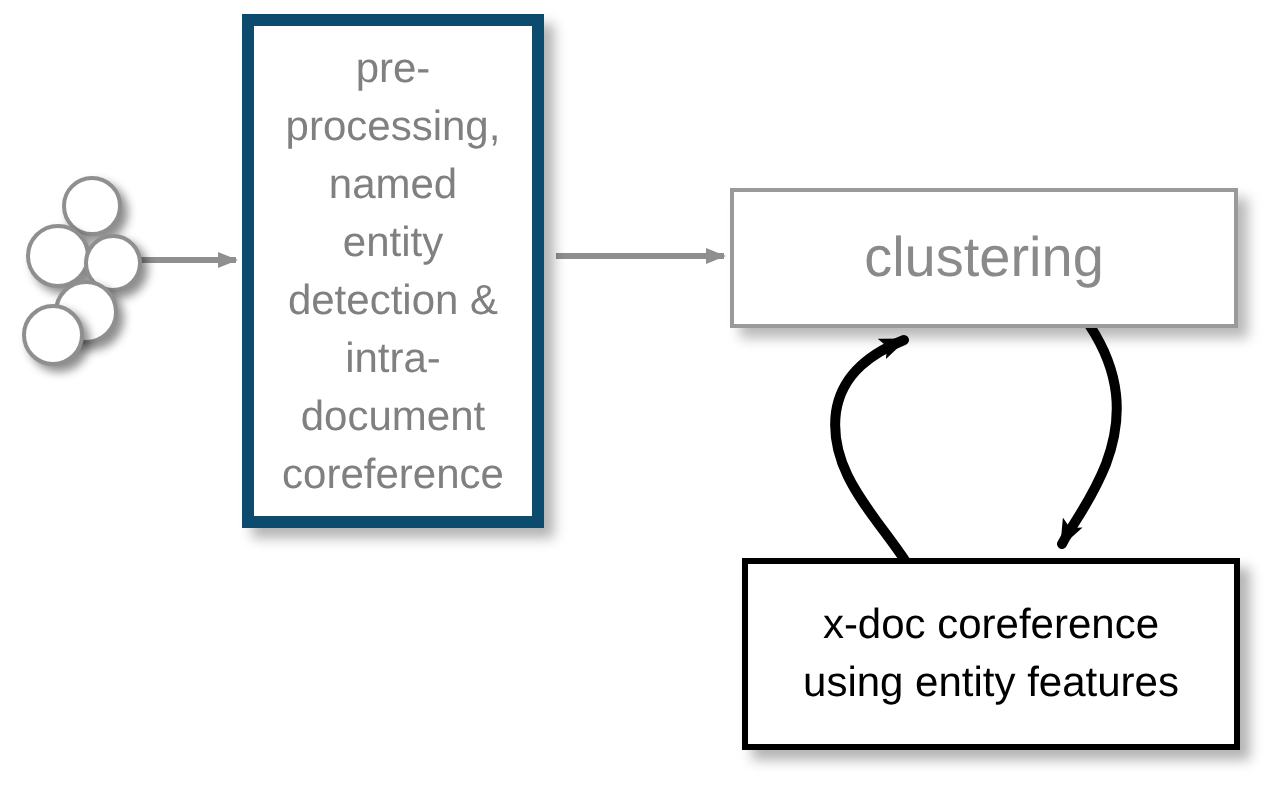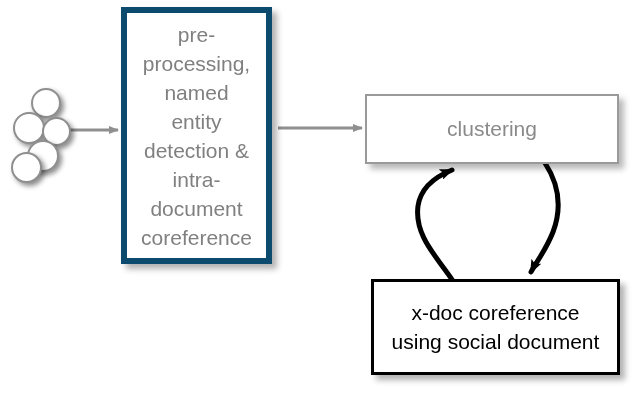--- a/index.html
+++ b/index.html
@@ -43,21 +43,21 @@
     box-shadow: 5px 5px 6px rgba(0,0,0,0.30);
     z-index: 4;
   }
   #box-clustering {
     left: 365px;
     top: 94px;
     width: 254px;
     height: 70px;
     border: 2px solid #9a9a9a;
     color: #8a8a8a;
-    font-size: 21px;
+    font-size: 28px;
     box-shadow: 5px 5px 6px rgba(0,0,0,0.28);
     z-index: 4;
   }
   #box-xdoc {
     left: 371px;
     top: 279px;
     width: 249px;
     height: 96px;
     border: 3px solid #000000;
     color: #000000;
@@ -130,16 +130,16 @@
 document
 coreference</span>
   </div>
 
   <div class="box" id="box-clustering">
     <span class="box-text">clustering</span>
   </div>
 
   <div class="box" id="box-xdoc">
     <span class="box-text">x-doc coreference
-using social document</span>
+using entity features</span>
   </div>
 
 </div>
 
 </body></html>

